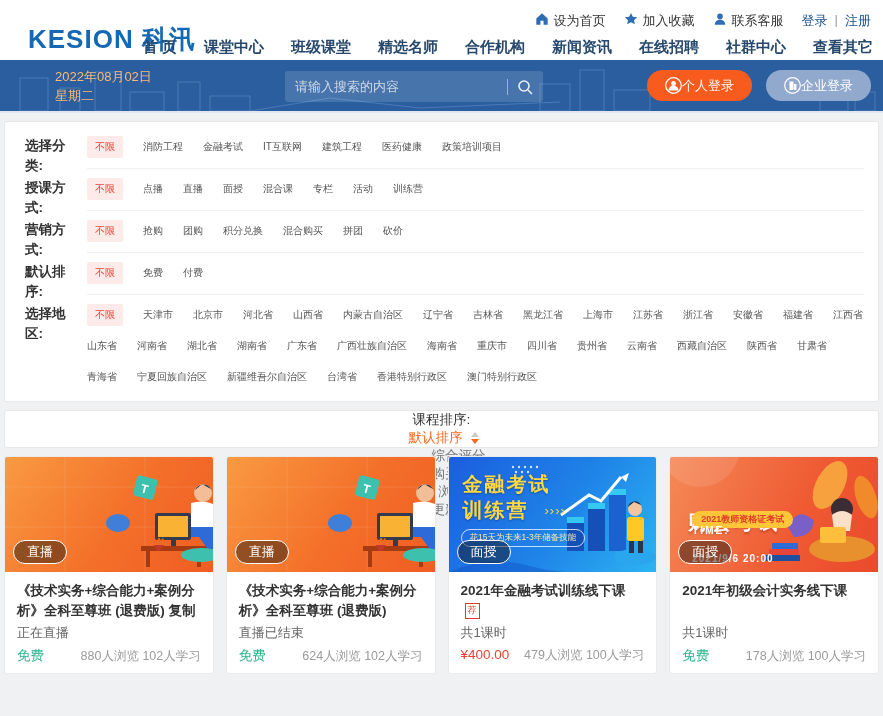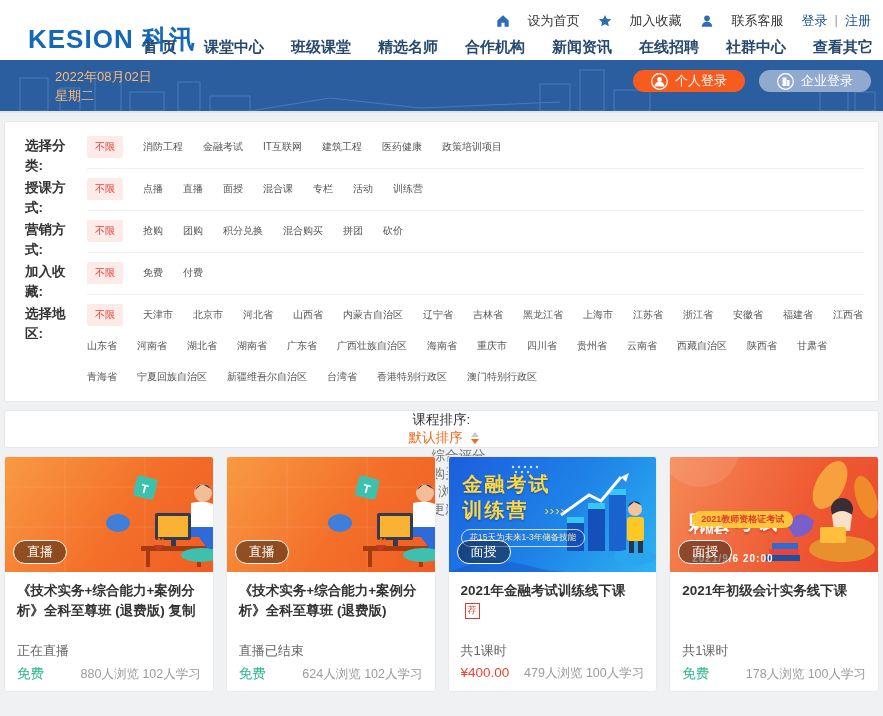--- a/index.html
+++ b/index.html
@@ -5,21 +5,21 @@
   * { margin:0; padding:0; box-sizing:border-box; }
   html,body { width:883px; height:716px; overflow:hidden;
     font-family:"Liberation Sans","DejaVu Sans",sans-serif; background:#f0f1f2; }
 
   
   .header { height:60px; background:#fff; position:relative; }
   .logo { position:absolute; left:28px; top:22px; font-size:26px; font-weight:bold;
     color:#1568b4; letter-spacing:1px; }
   .top-links { position:absolute; right:12px; top:12px; display:flex; align-items:center;
     gap:18px; font-size:13px; color:#333; }
-  .top-link { display:flex; align-items:center; gap:18px; cursor:pointer; }
+  .top-link { display:flex; gap:5px; cursor:pointer; }
   .top-link svg { display:block; }
   .auth { display:flex; gap:7px; color:#17508e; }
   .auth .sep { color:#999; }
   .auth span { cursor:pointer; }
   .nav { position:absolute; right:10px; top:38px; display:flex; gap:27px;
     font-size:15px; font-weight:bold; color:#27496d; }
   .nav span { cursor:pointer; white-space:nowrap; }
 
   
   .banner { height:53px; background:#2b5e9f; position:relative; overflow:hidden;
@@ -28,21 +28,21 @@
   .banner-date { position:absolute; left:55px; top:8px; color:#fdba74; font-size:13px;
     font-weight:normal; line-height:1.45; }
   .search-wrap { position:absolute; left:285px; top:11px; width:258px; height:31px;
     background:rgba(255,255,255,.14); border-radius:3px; display:flex; align-items:center;
     padding:0 10px; }
   .search-wrap input { flex:1; background:transparent; border:none; outline:none;
     color:#fff; font-size:13px; }
   .search-wrap input::placeholder { color:#cfd9e8; }
   .search-div { width:1px; height:16px; background:rgba(255,255,255,.45); margin:0 9px; }
   .login-btns { position:absolute; right:12px; top:10px; display:flex; gap:14px; }
-  .pill-btn { height:22px; border-radius:16px; display:flex; align-items:center; gap:7px;
+  .pill-btn { height:31px; border-radius:16px; display:flex; align-items:center; 
     padding:0 18px; font-size:13px; color:#fff; cursor:pointer; }
   .pill-btn.personal { background:#f75c1e; }
   .pill-btn.business { background:#92a9ce; }
 
   
   .panel { background:#fff; border:1px solid #e7e7e7; border-radius:3px;
     margin:8px 4px 0; }
 
   
   .filters { padding:12px 14px 6px; }
@@ -96,21 +96,21 @@
     letter-spacing:2px; }
   .ar-time2 { left:22px; top:96px; font-size:10px; font-weight:bold; color:#fff;
     letter-spacing:1px; }
 
   .card-body { padding:9px 12px 6px; }
   .card-title { font-size:13.5px; font-weight:bold; color:#333; line-height:1.5;
     min-height:41px; cursor:pointer; }
   .title-tag { display:inline-block; font-size:9px; color:#e03a2a;
     border:1px solid #e03a2a; padding:0 2px; margin-left:4px; vertical-align:2px;
     font-weight:normal; }
-  .card-status { font-size:13px; color:#666; height:20px; margin-top:20px; }
+  .card-status { font-size:13px; color:#666; height:20px; margin-top:2px; }
   .price-row { display:flex; align-items:baseline; margin-top:3px; height:20px; }
   .price.free { color:#2cb590; font-size:13.5px; }
   .price.paid { color:#f24130; font-size:13.5px; }
   .stats { margin-left:auto; font-size:12.5px; color:#9b9b9b; }
 </style>
 </head>
 <body>
 
 <div class="header">
   <div class="logo">KESION 科汛</div>
@@ -171,20 +171,28 @@
       <rect x="580" y="12" width="24" height="41"></rect>
     <rect x="614" y="32" width="36" height="21"></rect>
       <rect x="820" y="22" width="28" height="31"></rect>
     <rect x="855" y="34" width="20" height="19"></rect>
       <path d="M250 53 L330 40 L420 50 L560 44"></path>
   </svg>
   <div class="banner-date">
     <div>2022年08月02日</div>
     <div>星期二</div>
   </div>
+  <div class="search-wrap">
+    <input type="text" placeholder="请输入搜索的内容" style="">
+    <div class="search-div"></div>
+    <svg width="16" height="16" viewBox="0 0 16 16">
+      <circle cx="7" cy="7" r="5" fill="none" stroke="#e8eef7" stroke-width="1.6"></circle>
+      <line x1="11" y1="11" x2="15" y2="15" stroke="#e8eef7" stroke-width="1.6"></line>
+    </svg>
+  </div>
   <div class="login-btns">
     <div class="pill-btn personal">
       <svg width="17" height="17" viewBox="0 0 17 17">
         <circle cx="8.5" cy="8.5" r="7.8" fill="none" stroke="#fff" stroke-width="1.2"></circle>
         <circle cx="8.5" cy="6.5" r="2.4" fill="#fff"></circle>
         <path d="M3.5 13.5 a5 5 0 0 1 10 0" fill="#fff"></path>
       </svg>
       <span>个人登录</span>
     </div>
     <div class="pill-btn business">
@@ -230,21 +238,21 @@
         <span class="f-opt active">不限</span>
         <span class="f-opt">抢购</span>
         <span class="f-opt">团购</span>
         <span class="f-opt">积分兑换</span>
         <span class="f-opt">混合购买</span>
         <span class="f-opt">拼团</span>
         <span class="f-opt">砍价</span>
       </div>
     </div>
     <div class="filter-row">
-      <div class="filter-label">加入收藏:</div>
+      <div class="filter-label">默认排序:</div>
       <div class="filter-opts">
         <span class="f-opt active">不限</span>
         <span class="f-opt">免费</span>
         <span class="f-opt">付费</span>
       </div>
     </div>
     <div class="filter-row">
       <div class="filter-label">选择地区:</div>
       <div class="filter-opts">
         <span class="f-opt active">不限</span>

